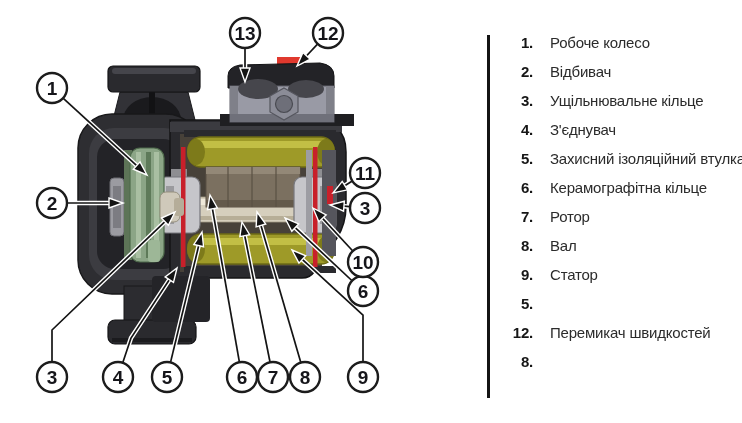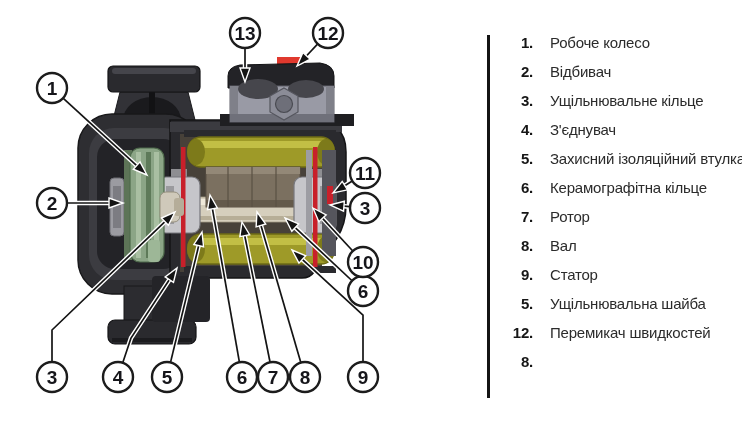--- a/index.html
+++ b/index.html
@@ -294,21 +294,20 @@
       <li class="legend-row">
         <span class="num">8.</span>
         <span class="lbl">Вал</span>
       </li>
       <li class="legend-row">
         <span class="num">9.</span>
         <span class="lbl">Статор</span>
       </li>
       <li class="legend-row">
         <span class="num">5.</span>
-        <span class="lbl">Ущільнювальна шайба</span>
       </li>
       <li class="legend-row">
         <span class="num">12.</span>
         <span class="lbl">Перемикач швидкостей</span>
       </li>
       <li class="legend-row">
         <span class="num">8.</span>
       </li>
     </ol>
 </div>

